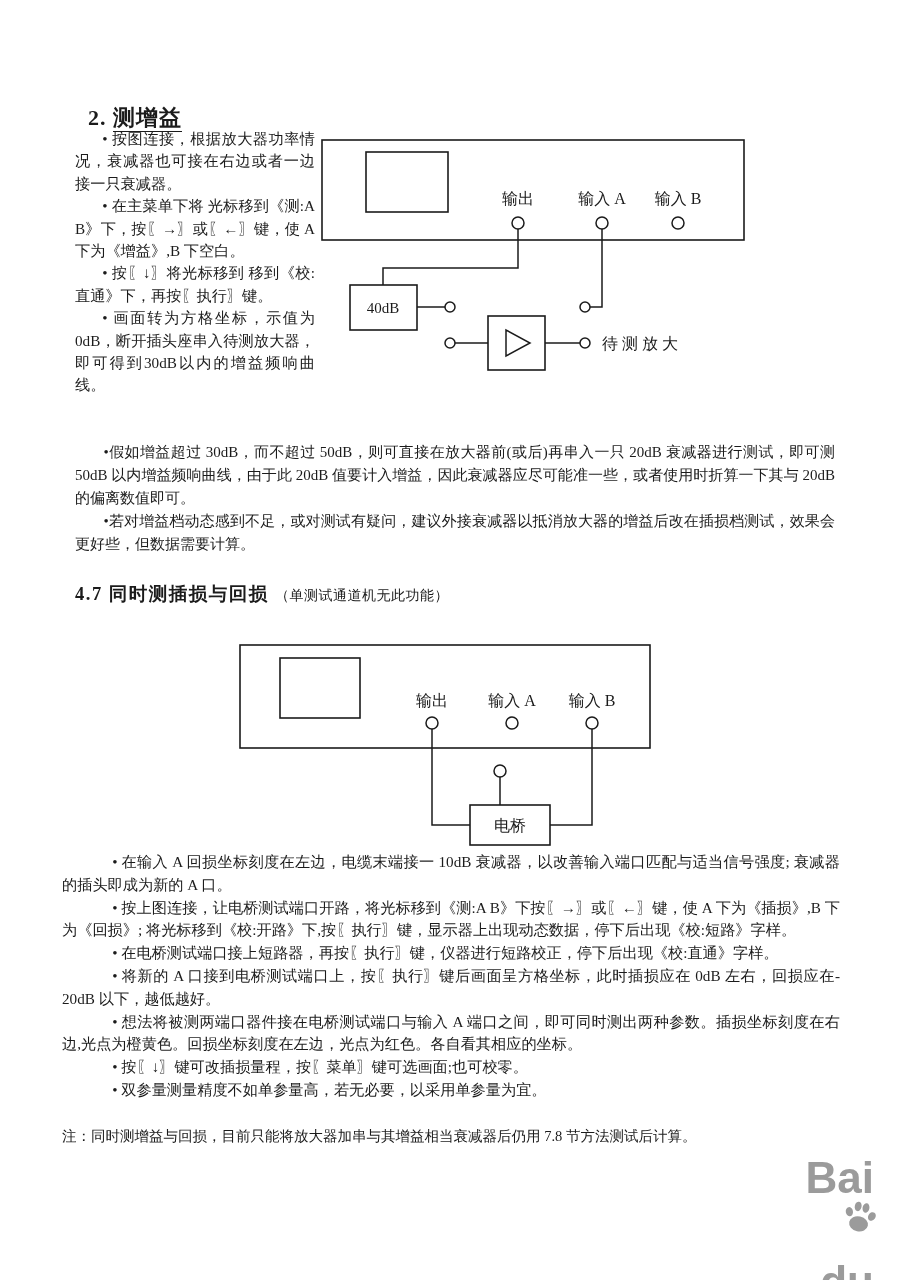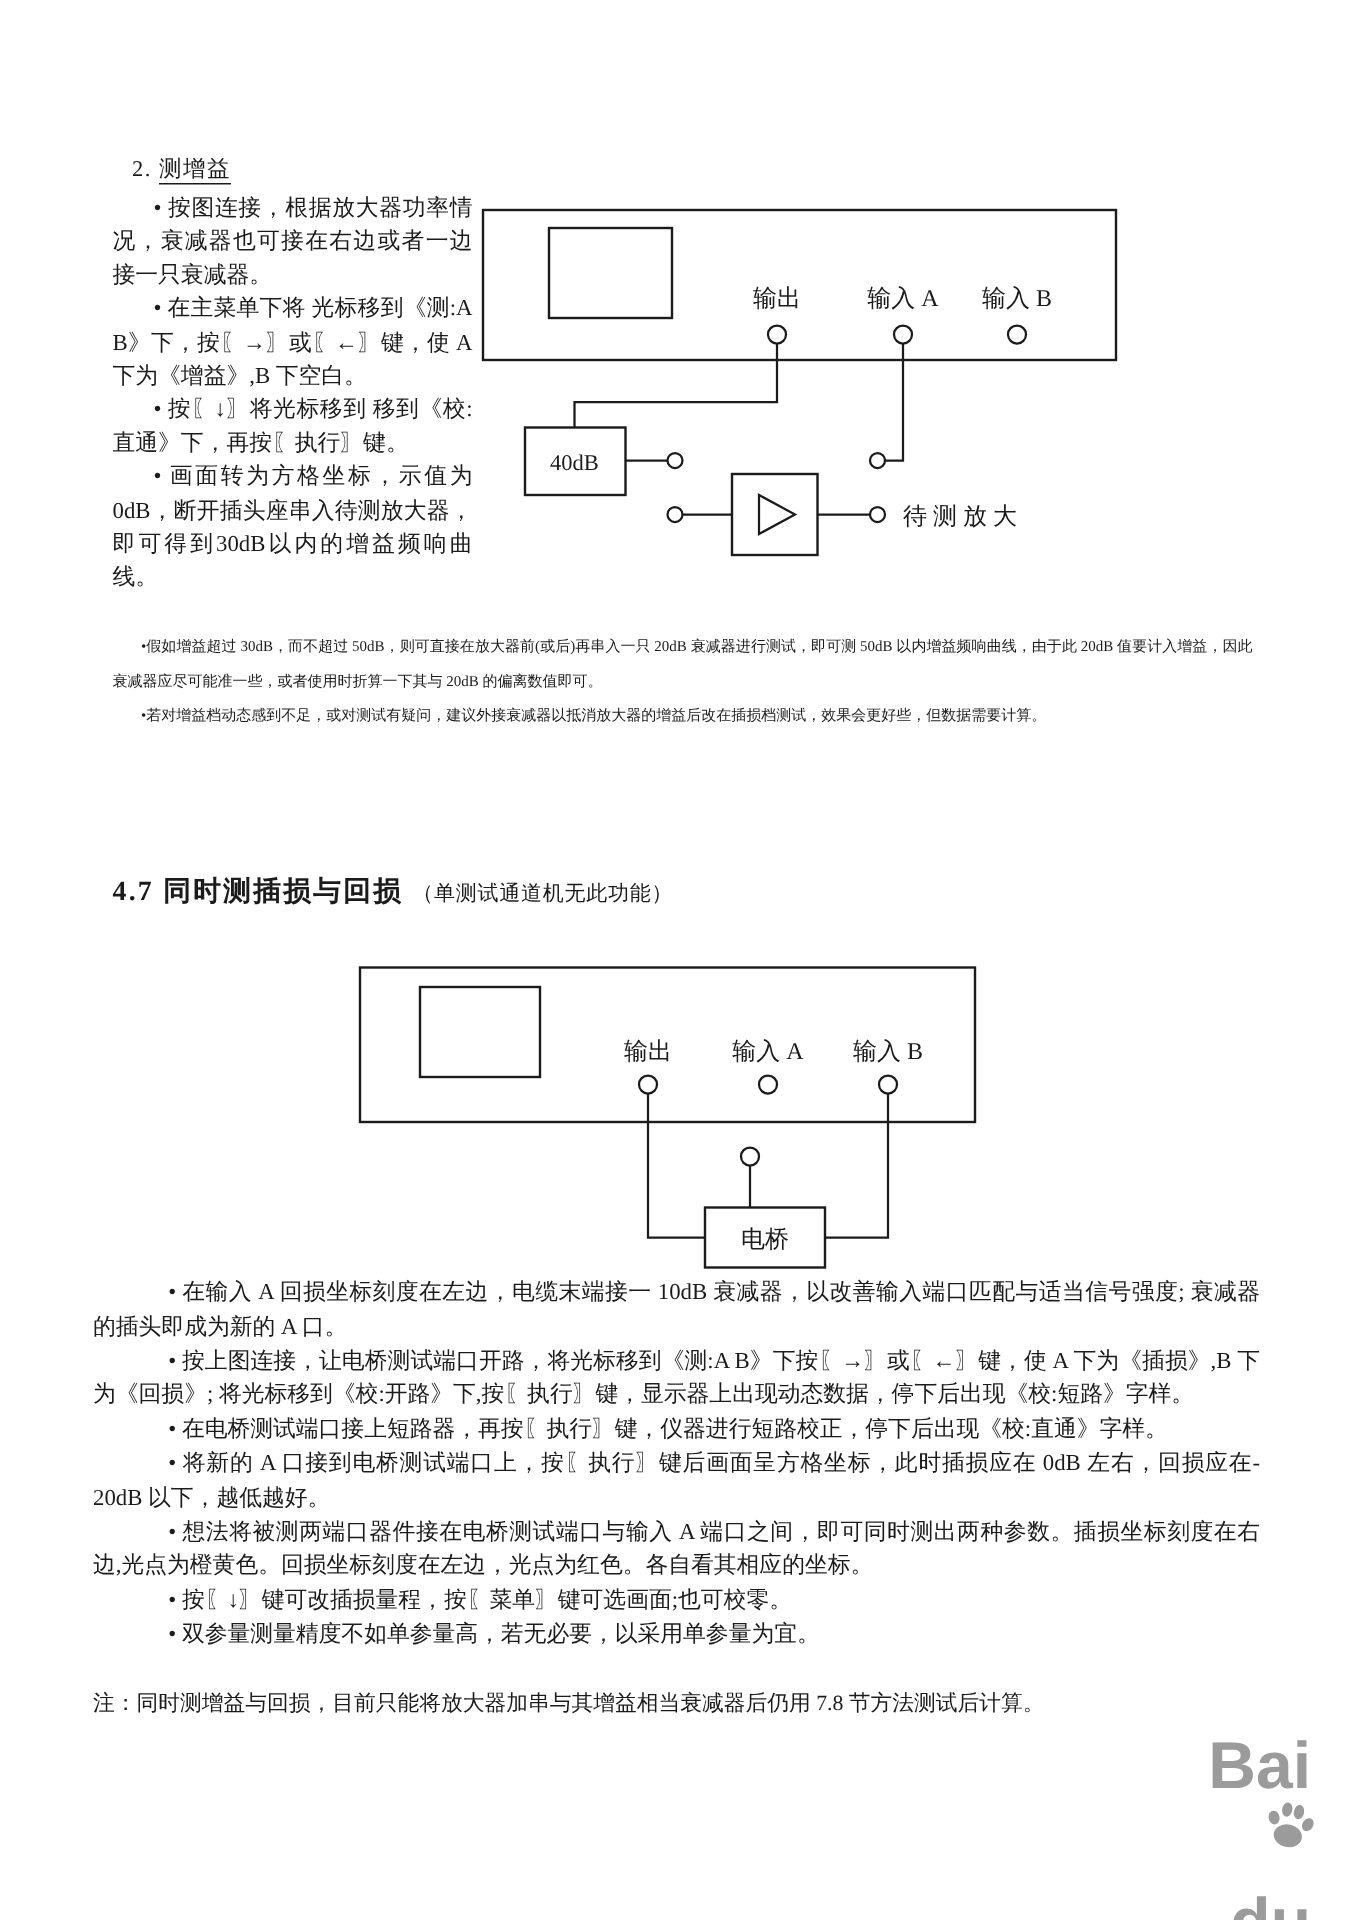--- a/index.html
+++ b/index.html
@@ -3,27 +3,27 @@
 <meta charset="utf-8">
 <style>
   * { margin:0; padding:0; box-sizing:border-box; }
   html,body { background:#e8e8e8; }
   .page {
     position:relative; width:904px; height:1280px; margin:0 auto;
     background:#ffffff; color:#1b1b1b; overflow:hidden;
     font-family:"Liberation Serif", serif;
   }
   
-  .h-gain { position:absolute; left:88px; top:103px; font-size:15px; font-weight:normal; letter-spacing:1px; }
+  .h-gain { position:absolute; left:88px; top:103px; font-size:22px; font-weight:bold; letter-spacing:1px; }
   .h-gain .title { border-bottom:1.5px solid #1b1b1b; padding-bottom:1px; }
   
   .leftcol { position:absolute; left:75px; top:128px; width:240px; font-size:15.2px; line-height:22.4px; text-align:justify; }
   .leftcol p { text-indent:1.8em; }
   
-  .widepars { position:absolute; left:75px; top:420px; width:760px; font-size:10px; line-height:23px; text-align:justify; }
+  .widepars { position:absolute; left:75px; top:441px; width:760px; font-size:15px; line-height:23px; text-align:justify; }
   .widepars p { text-indent:1.9em; }
   
   .diagram1 { position:absolute; left:320px; top:136px; }
   .diagram2 { position:absolute; left:238px; top:643px; }
   svg text { font-family:"Liberation Serif", serif; font-size:16px; fill:#1b1b1b; }
   svg text.small { font-size:15px; }
   svg .box  { stroke:#1b1b1b; stroke-width:1.6; fill:none; }
   svg .wire { stroke:#1b1b1b; stroke-width:1.5; fill:none; }
   svg .port { stroke:#1b1b1b; stroke-width:1.5; fill:#ffffff; }
   svg .tri  { stroke:#1b1b1b; stroke-width:1.5; fill:none; }

